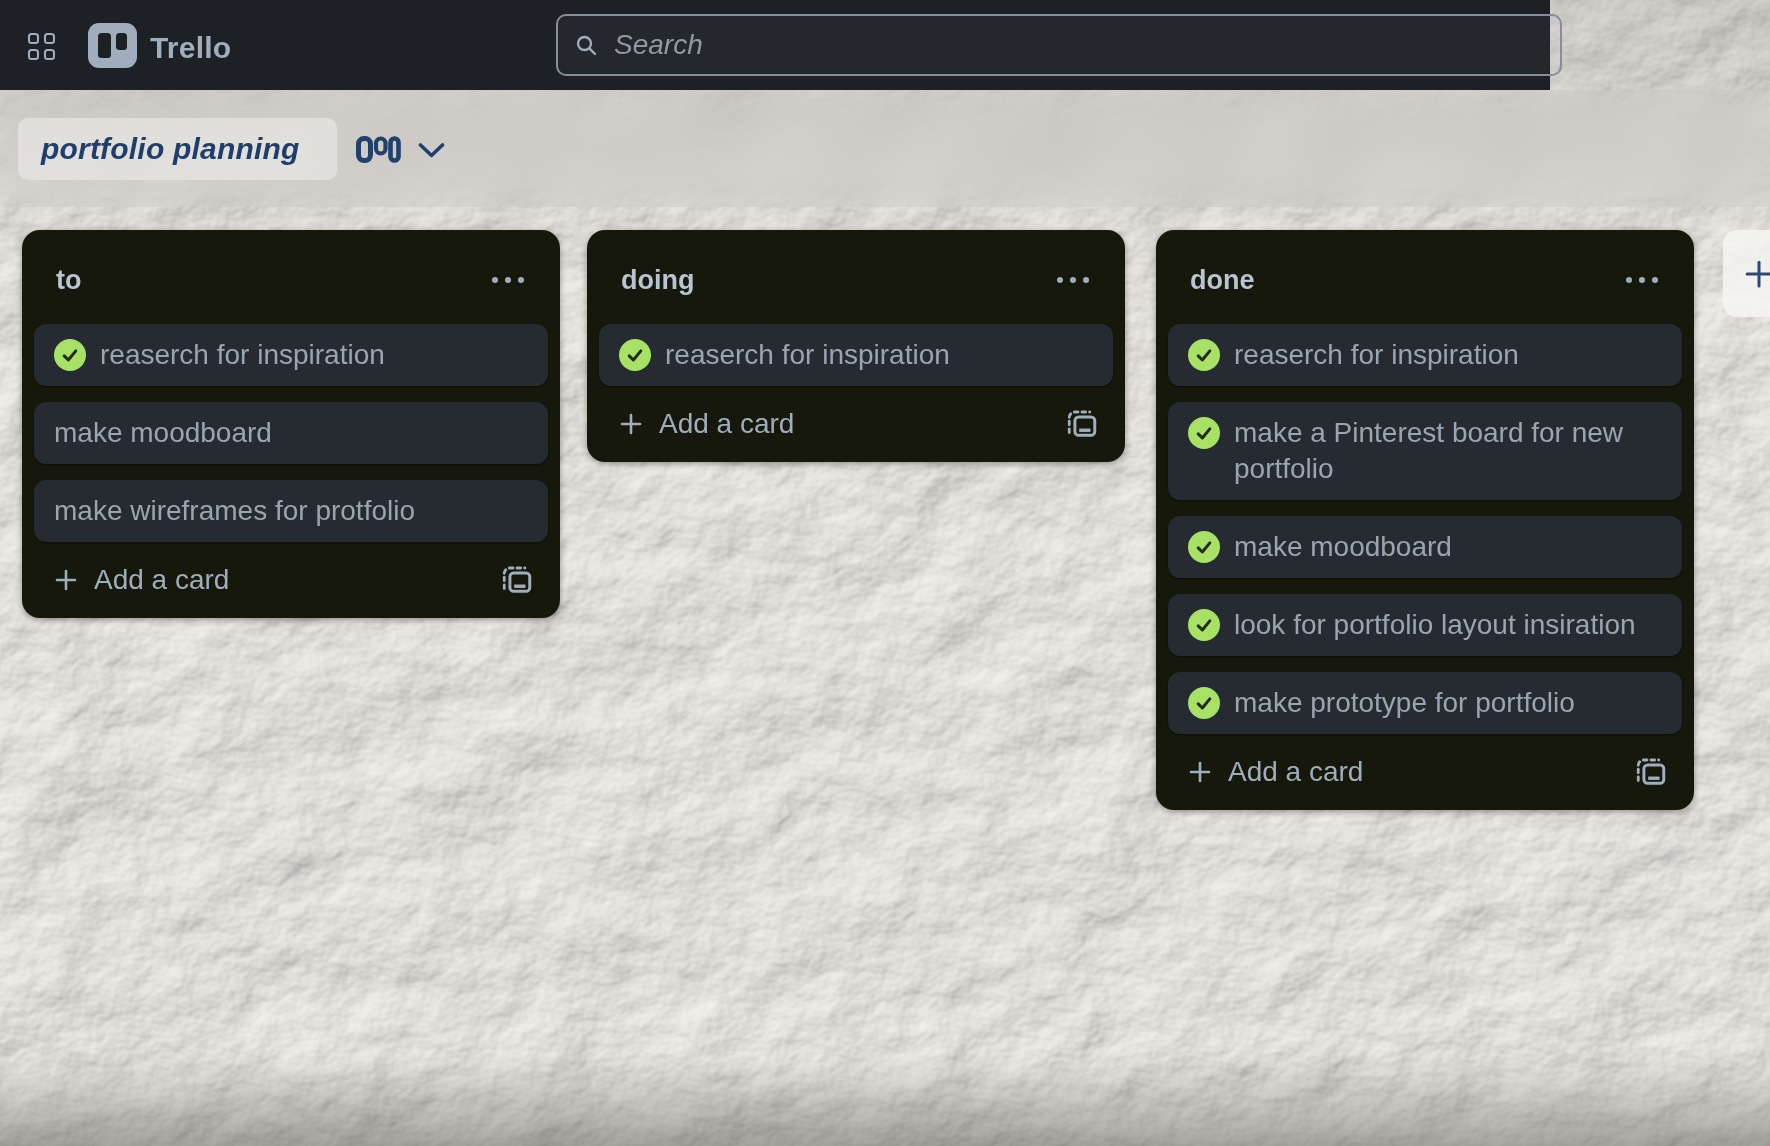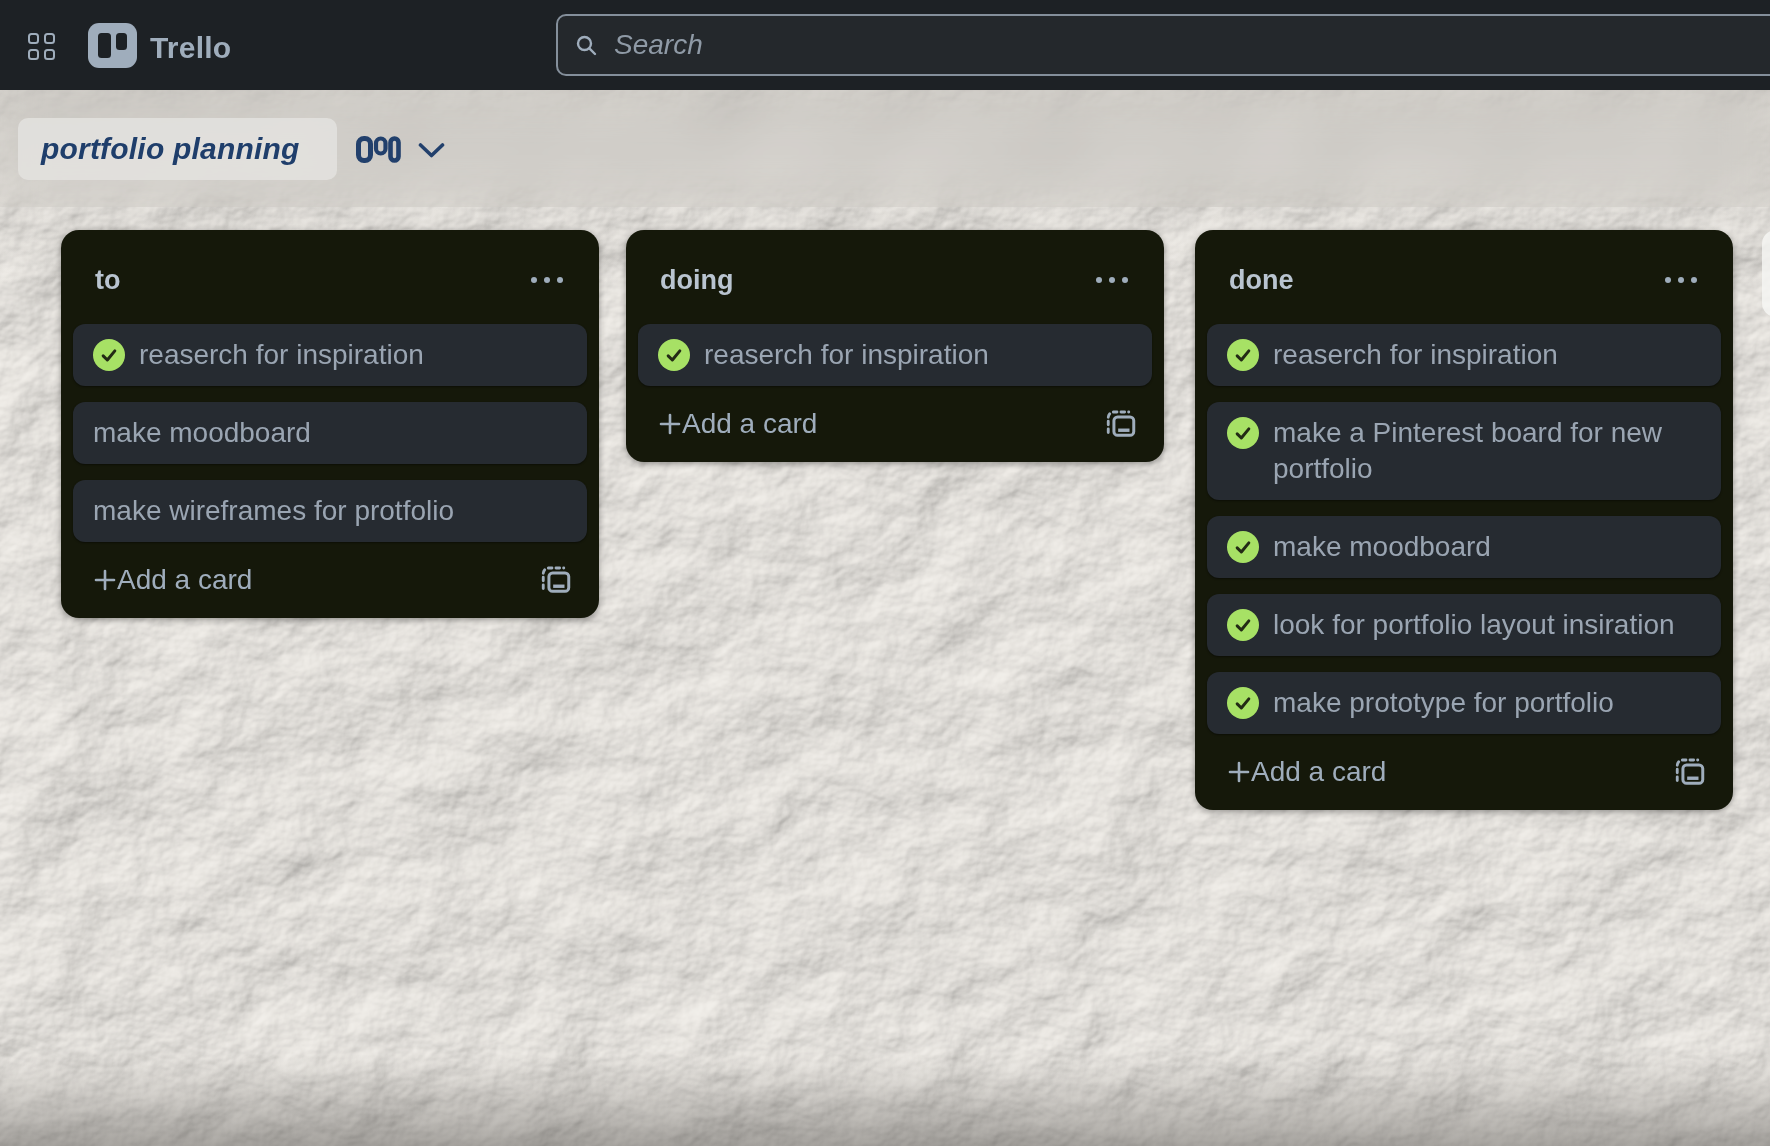--- a/index.html
+++ b/index.html
@@ -10,21 +10,21 @@
     background:#cac7c2;
   }
 
   
   .paper {
     position:absolute; inset:0; z-index:0;
   }
 
   
   .topbar {
-    position:absolute; left:0; top:0; width:1770px; height:90px;
+    position:absolute; left:0; top:0; width:1550px; height:90px;
     background:#1d2125; z-index:3;
     display:flex; align-items:center;
   }
   .appswitch {
     position:absolute; left:28px; top:33px; width:28px; height:28px;
     display:grid; grid-template-columns:11px 11px; grid-template-rows:11px 11px;
     gap:5px; cursor:pointer;
   }
   .appswitch span {
     border:2.5px solid #9fadbc; border-radius:3.5px; display:block;
@@ -69,21 +69,21 @@
   .boardchip .bname {
     font-size:30px; font-weight:bold; color:#1f3e6b; letter-spacing:.2px;
     white-space:nowrap;
   }
   .viewswitch {
     position:absolute; left:356px; top:44px; height:32px;
     display:flex; align-items:center; gap:16px; cursor:pointer;
   }
 
   
-  .canvas { position:absolute; inset:0; z-index:1;margin-left:39px; }
+  .canvas { position:absolute; inset:0; z-index:1; }
   .list {
     position:absolute; top:230px; width:538px;
     background:#15180a; border-radius:18px;
     padding:28px 12px 16px 12px;
     box-shadow:0 2px 6px rgba(0,0,0,0.35);
     color:#b6c2cf;
   }
   .list.l-to   { left:22px; }
   .list.l-doing{ left:587px; }
   .list.l-done { left:1156px; }
@@ -108,21 +108,21 @@
     flex:none; width:32px; height:32px; border-radius:50%;
     background:#a7e165; margin-top:2px;
     display:flex; align-items:center; justify-content:center;
   }
   .card-text { flex:1; }
   .addrow {
     margin-top:16px; height:44px; display:flex; align-items:center;
     padding:0 10px 0 10px;
   }
   .addbtn {
-    display:flex; align-items:center; color:#9fadbc;
+    display:flex; align-items:center; gap:16px; color:#9fadbc;
     font-size:28px; cursor:pointer; padding:4px 10px; border-radius:8px;
   }
   .tplbtn { margin-left:auto; cursor:pointer; padding:4px; border-radius:8px; display:flex; }
 
   .addlist {
     position:absolute; left:1723px; top:230px; width:90px; height:87px;
     background:rgba(247,246,244,0.82); border-radius:14px;
     display:flex; align-items:center; padding-left:21px; cursor:pointer;
   }
 </style>

